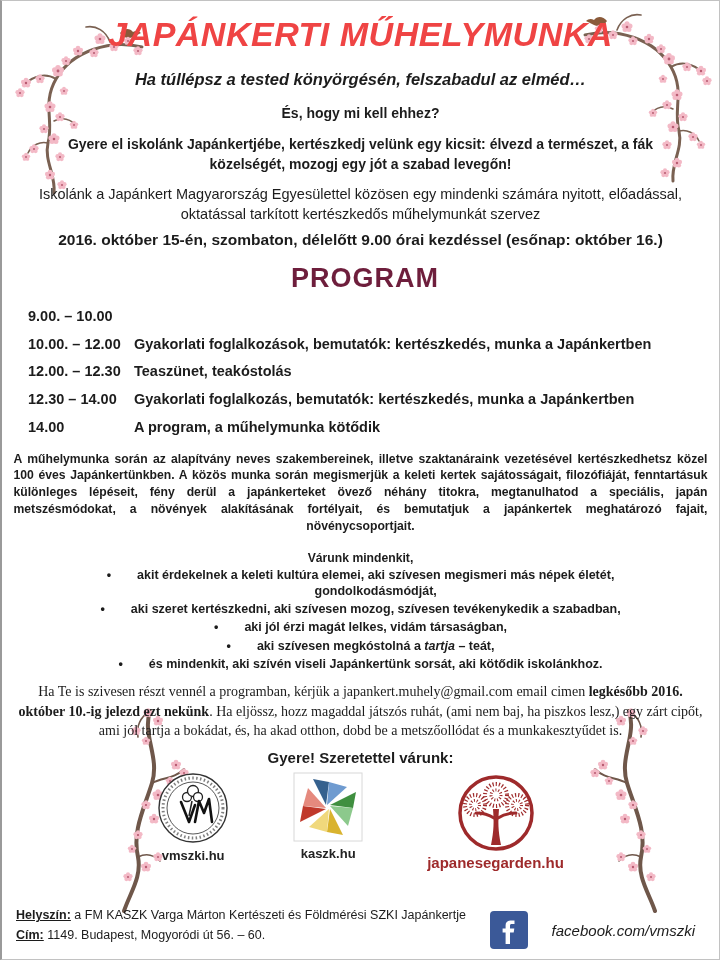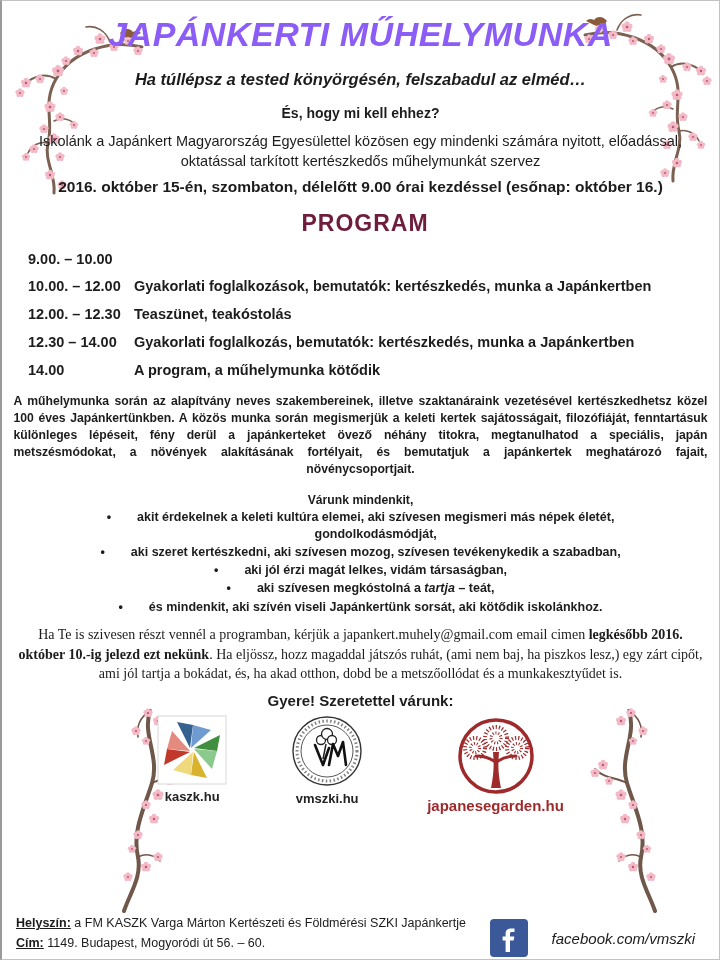--- a/index.html
+++ b/index.html
@@ -10,28 +10,28 @@
     font-family:"Liberation Sans","DejaVu Sans",sans-serif;color:#1c1c1c;
   }
   .content{position:relative;z-index:1;}
   .deco{position:absolute;z-index:0;pointer-events:none;}
   .deco-tl{left:8px;top:16px;}
   .deco-tr{right:2px;top:4px;transform:scaleX(-1);}
   .deco-bl{left:86px;bottom:44px;}
   .deco-br{right:28px;bottom:44px;transform:scaleX(-1);}
 
   .title{margin:14px 40px 0;text-align:center;font-size:34px;font-weight:bold;
-    font-style:italic;color:#8b5cf6;letter-spacing:.5px;}
+    font-style:italic;color:#ef4444;letter-spacing:.5px;}
   .motto{margin-top:16px;text-align:center;font-size:16.5px;font-weight:bold;font-style:italic;}
   .question{margin-top:16px;text-align:center;font-size:14px;font-weight:bold;}
   .invite-bold{margin-top:14px;text-align:center;font-size:14px;font-weight:bold;
     line-height:1.4;white-space:pre-line;}
   .invite{margin:10px auto 0;width:684px;text-align:center;font-size:14.5px;line-height:1.4;}
   .date-line{margin-top:6px;text-align:center;font-size:15.5px;font-weight:bold;}
-  .program-heading{margin-top:14px;text-align:center;font-size:23px;font-weight:bold;
+  .program-heading{margin-top:14px;text-align:center;font-size:27px;font-weight:bold;
     color:#6e1e3c;letter-spacing:1px;padding-left:9px;}
   .schedule{margin:12px 26px 0;font-size:14.5px;font-weight:bold;}
   .srow{display:flex;margin-bottom:6px;line-height:1.5;}
   .stime{flex:0 0 106px;}
   .stext{white-space:pre-line;}
   .about{margin:12px auto 16px;width:694px;font-size:12.2px;font-weight:bold;line-height:1.38;
     text-align:justify;text-align-last:center;}
   .welcome{margin-top:1px;text-align:center;font-size:12.2px;font-weight:bold;}
   .bullets{margin:2px auto 0;width:660px;font-size:12.5px;font-weight:bold;}
   .bullet-line{display:flex;justify-content:center;gap:26px;margin-bottom:2px;line-height:1.3;}
@@ -39,21 +39,21 @@
   .rsvp{margin:10px auto 0;width:690px;font-family:"Liberation Serif","DejaVu Serif",serif;
     font-size:14px;line-height:1.4;text-align:center;}
   .rsvp .bold{font-weight:bold;}
   .closing{margin-top:8px;text-align:center;font-size:15px;font-weight:bold;}
   .organizers{margin-top:4px;text-align:center;font-style:italic;font-size:13.5px;
     line-height:1.55;white-space:pre-line;}
   .logos{margin-top:6px;display:flex;justify-content:center;align-items:flex-start;gap:64px;}
   .logo-block{display:flex;flex-direction:column;align-items:center;cursor:pointer;}
   .logo-label{margin-top:4px;font-size:13px;font-weight:bold;color:#222;}
   .jg-label{margin-top:0;font-size:15px;font-weight:bold;color:#9e2a2b;}
-  .footer{position:absolute;left:0;right:0;bottom:0;z-index:2;padding:6px 14px 2px;
+  .footer{position:absolute;left:0;right:0;bottom:0;z-index:2;padding:6px 14px 10px;
     display:flex;justify-content:space-between;align-items:flex-start;background:rgba(255,255,255,0);}
   .footer-left{font-size:12.5px;line-height:1.6;}
   .flabel{font-weight:bold;text-decoration:underline;}
   .footer-right{display:flex;align-items:center;gap:24px;margin-top:6px;margin-right:10px;}
   .fb-text{font-style:italic;font-size:15px;cursor:pointer;}
 </style>
 </head>
 <body>
 
 <svg width="0" height="0" style="position:absolute" aria-hidden="true">
@@ -136,20 +136,22 @@
       <use href="#branch-vert"></use>
     </svg>
   <svg class="deco deco-br" width="120" height="210" viewBox="0 0 120 210">
       <use href="#branch-vert"></use>
     </svg>
 
   <div class="content">
     <div class="title">JAPÁNKERTI MŰHELYMUNKA</div>
     <div class="motto">Ha túllépsz a tested könyörgésén, felszabadul az elméd…</div>
     <div class="question">És, hogy mi kell ehhez?</div>
+    <div class="invite-bold">Gyere el iskolánk Japánkertjébe, kertészkedj velünk egy kicsit: élvezd a természet, a fák
+közelségét, mozogj egy jót a szabad levegőn!</div>
     <div class="invite">Iskolánk a Japánkert Magyarország Egyesülettel közösen egy mindenki számára nyitott, előadással, oktatással tarkított kertészkedős műhelymunkát szervez</div>
     <div class="date-line">2016.  október 15-én, szombaton, délelőtt 9.00 órai kezdéssel (esőnap: október 16.)</div>
 
     <div class="program-heading">PROGRAM</div>
 
     <div class="schedule">
       <div class="srow">
         <span class="stime">9.00.  – 10.00</span>
       </div>
       <div class="srow">
@@ -197,53 +199,53 @@
       </div>
     </div>
 
     <div class="rsvp">
       <span>Ha Te is szivesen részt vennél  a programban, kérjük a </span><span>japankert.muhely@gmail.com</span><span>  email cimen </span><span class="bold">legkésőbb 2016. október  10.-ig jelezd ezt nekünk</span><span>. Ha eljössz, hozz magaddal játszós ruhát, (ami nem baj, ha piszkos lesz,) egy zárt cipőt,  ami jól tartja a bokádat, és, ha akad otthon,  dobd be a metszőollódat  és a munkakesztyűdet is.</span>
     </div>
 
     <div class="closing">Gyere! Szeretettel várunk:</div>
 
     <div class="logos">
+      <div class="logo-block">
+        <svg width="72" height="72" viewBox="0 0 72 72">
+          <circle cx="36" cy="36" r="34" fill="#fff" stroke="#333" stroke-width="1.4"></circle>
+          <circle cx="36" cy="36" r="26" fill="none" stroke="#444" stroke-width="0.9"></circle>
+          <circle cx="36" cy="36" r="30" fill="none" stroke="#555" stroke-width="3" stroke-dasharray="1.5 2.4" opacity="0.75"></circle>
+          <g fill="#fff" stroke="#222" stroke-width="1.3">
+            <circle cx="30" cy="25" r="4.5"></circle>
+              <circle cx="36" cy="19" r="5.5"></circle>
+              <circle cx="41" cy="25" r="4.5"></circle>
+          </g>
+          <path d="M35,29 L32,44" stroke="#222" stroke-width="1.5" fill="none"></path>
+          <g stroke="#111" stroke-width="2.6" fill="none" stroke-linecap="round" stroke-linejoin="round">
+            <path d="M24,30 L32,50 L38,33"></path>
+            <path d="M38,50 L42,29 L47,41 L52,27 L55,50"></path>
+          </g>
+        </svg>
+        <div class="logo-label">vmszki.hu</div>
+      </div>
       <div class="logo-block">
         <svg width="70" height="70" viewBox="0 0 70 70">
           <rect x="1" y="1" width="68" height="68" fill="#ffffff" stroke="#d8d8d8"></rect>
           <path d="M33,33 L20,7 L36,10 Z" fill="#35618e"></path>
             <path d="M36,10 L54,15 L34,33 Z" fill="#6f9bd0"></path>
           <path d="M37,33 L63,20 L60,36 Z" fill="#3f8f3f"></path>
             <path d="M60,36 L55,54 L37,34 Z" fill="#8cc98c"></path>
           <path d="M37,37 L50,63 L34,60 Z" fill="#d9b32e"></path>
             <path d="M34,60 L16,55 L36,37 Z" fill="#f0d87c"></path>
           <path d="M33,37 L7,50 L10,34 Z" fill="#c0392b"></path>
             <path d="M10,34 L15,16 L33,36 Z" fill="#e58a7e"></path>
         </svg>
         <div class="logo-label">kaszk.hu</div>
       </div>
       <div class="logo-block">
-        <svg width="72" height="72" viewBox="0 0 72 72">
-          <circle cx="36" cy="36" r="34" fill="#fff" stroke="#333" stroke-width="1.4"></circle>
-          <circle cx="36" cy="36" r="26" fill="none" stroke="#444" stroke-width="0.9"></circle>
-          <circle cx="36" cy="36" r="30" fill="none" stroke="#555" stroke-width="3" stroke-dasharray="1.5 2.4" opacity="0.75"></circle>
-          <g fill="#fff" stroke="#222" stroke-width="1.3">
-            <circle cx="30" cy="25" r="4.5"></circle>
-              <circle cx="36" cy="19" r="5.5"></circle>
-              <circle cx="41" cy="25" r="4.5"></circle>
-          </g>
-          <path d="M35,29 L32,44" stroke="#222" stroke-width="1.5" fill="none"></path>
-          <g stroke="#111" stroke-width="2.6" fill="none" stroke-linecap="round" stroke-linejoin="round">
-            <path d="M24,30 L32,50 L38,33"></path>
-            <path d="M38,50 L42,29 L47,41 L52,27 L55,50"></path>
-          </g>
-        </svg>
-        <div class="logo-label">vmszki.hu</div>
-      </div>
-      <div class="logo-block">
         <svg width="96" height="82" viewBox="0 0 96 82">
           <circle cx="48" cy="41" r="36" fill="none" stroke="#9e2a2b" stroke-width="3.5"></circle>
           <g fill="none" stroke="#9e2a2b">
             <circle cx="27" cy="33" r="10" stroke-width="4" stroke-dasharray="1.2 2"></circle>
             <circle cx="27" cy="33" r="4.5" stroke-width="3" stroke-dasharray="1 1.8"></circle>
             <circle cx="48" cy="23" r="11" stroke-width="4" stroke-dasharray="1.2 2"></circle>
             <circle cx="48" cy="23" r="5" stroke-width="3" stroke-dasharray="1 1.8"></circle>
             <circle cx="69" cy="33" r="10" stroke-width="4" stroke-dasharray="1.2 2"></circle>
             <circle cx="69" cy="33" r="4.5" stroke-width="3" stroke-dasharray="1 1.8"></circle>
           </g>

